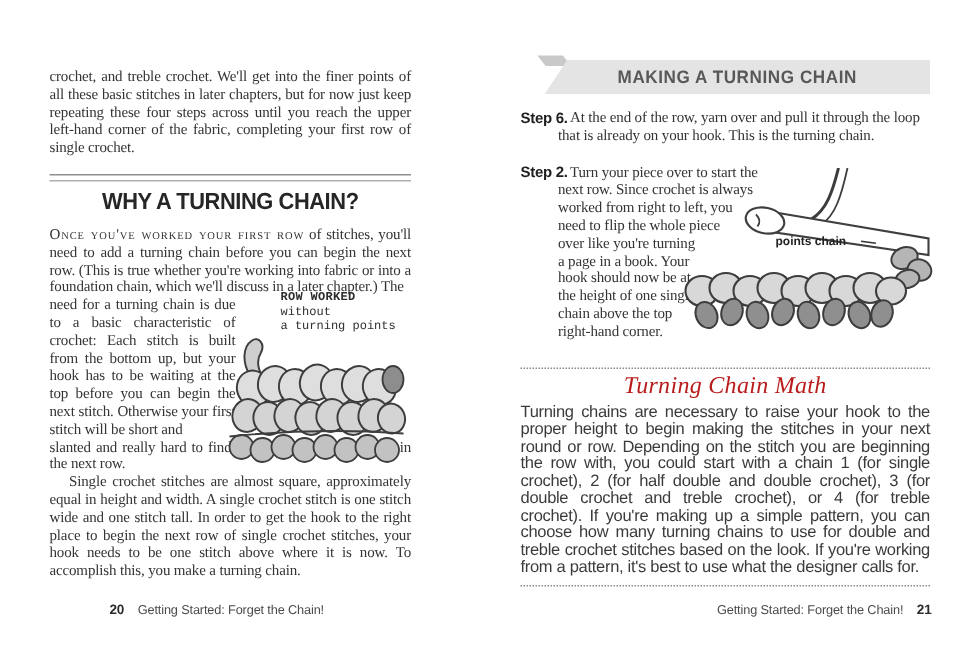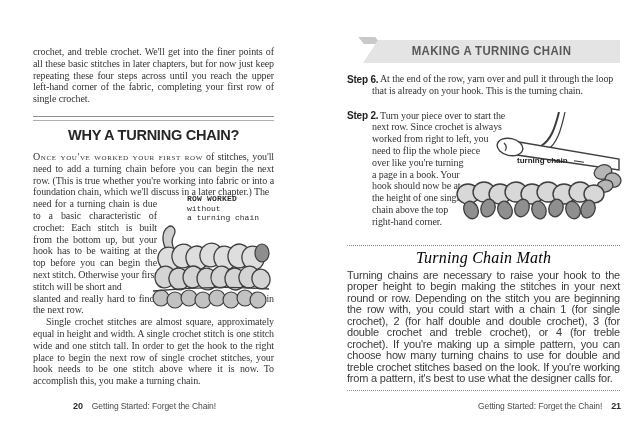--- a/index.html
+++ b/index.html
@@ -59,21 +59,21 @@
     position:absolute;left:62px;top:44px;
     font-family:"Liberation Sans", sans-serif;font-weight:bold;font-size:8px;color:#222;
     white-space:nowrap;
   }
   .label-dash{position:absolute;left:119px;top:49px;width:10px;height:1px;background:#333;transform:rotate(8deg);}
   .math-section{margin-top:17px;}
   .rule-dotted{border-top:1.5px dotted #8a8a8a;height:0;}
   .math-heading{
     margin:3px 0 3px 0;text-align:center;
     font-family:"Liberation Serif", serif;font-style:italic;font-weight:normal;
-    font-size:16px;color:#000000;letter-spacing:0.2px;
+    font-size:16px;color:#b91c1c;letter-spacing:0.2px;
   }
   .math-body{
     font-family:"Liberation Sans", sans-serif;font-size:11px;line-height:11.5px;
     letter-spacing:-0.2px;text-align:justify;color:#3b3b3b;margin-bottom:5px;
   }
   
   .footer{position:absolute;top:401px;font-family:"Liberation Sans", sans-serif;
     font-size:8.5px;color:#4a4a4a;letter-spacing:-0.1px;margin-left:40px;}
   .footer-left{left:33px;}
   .footer-right{right:19px;text-align:right;}
@@ -95,21 +95,21 @@
   <div class="body-serif why-wrap">
     <span class="lead-caps">Once you've worked your first row</span><span> of stitches, you'll need to add a turning chain before you can begin the next row. (This is true whether you're working into fabric or into a foundation chain, which we'll discuss in a later chapter.) The</span>
     <span class="narrow-block">need for a turning chain is due to a basic characteristic of crochet: Each stitch is built from the bottom up, but your hook has to be waiting at the top before you can begin the next stitch. Otherwise your first stitch will be short and</span>
     <span class="full-block">slanted and really hard to find when you come back to it in the next row.</span>
     <p class="para-indent" style="margin:0;">Single crochet stitches are almost square, approximately equal in height and width. A single crochet stitch is one stitch wide and one stitch tall. In order to get the hook to the right place to begin the next row of single crochet stitches, your hook needs to be one stitch above where it is now. To accomplish this, you make a turning chain.</p>
   </div>
 
   <div class="illus-left">
     <div class="illus-caption">
       <b>ROW WORKED</b><span> without</span><br>
-      <span>a turning chain</span>
+      <span>a turning points</span>
     </div>
     <svg width="120" height="86" viewBox="0 0 120 86">
 
       <path d="M16,26 C10,16 11,6 17,2 C21,-1 26,4 23,10 C20,15 21,21 24,26 Z" fill="#cfcfcf" stroke="#3d3d3d" stroke-width="1.3"></path>
 
       <g stroke="#3d3d3d" stroke-width="1.3" fill="#dedede">
         <ellipse cx="18" cy="34" rx="11" ry="12" transform="rotate(-18 18 34)"></ellipse>
         <ellipse cx="32" cy="31" rx="11" ry="12" transform="rotate(15 32 31)"></ellipse>
         <ellipse cx="46" cy="33" rx="11" ry="12" transform="rotate(-12 46 33)"></ellipse>
         <ellipse cx="60" cy="30" rx="11" ry="12" transform="rotate(18 60 30)"></ellipse>
@@ -198,21 +198,21 @@
         <ellipse cx="16" cy="98" rx="7" ry="9" transform="rotate(-24 16 98)"></ellipse>
         <ellipse cx="33" cy="96" rx="7" ry="9" transform="rotate(18 33 96)"></ellipse>
         <ellipse cx="50" cy="98" rx="7" ry="9" transform="rotate(-20 50 98)"></ellipse>
         <ellipse cx="67" cy="96" rx="7" ry="9" transform="rotate(22 67 96)"></ellipse>
         <ellipse cx="84" cy="98" rx="7" ry="9" transform="rotate(-18 84 98)"></ellipse>
         <ellipse cx="101" cy="96" rx="7" ry="9" transform="rotate(20 101 96)"></ellipse>
         <ellipse cx="118" cy="98" rx="7" ry="9" transform="rotate(-22 118 98)"></ellipse>
         <ellipse cx="133" cy="97" rx="7" ry="9" transform="rotate(18 133 97)"></ellipse>
       </g>
     </svg>
-    <div class="turning-label">turning chain</div>
+    <div class="turning-label">points chain</div>
     <div class="label-dash"></div>
   </div>
 
   <div class="math-section">
     <div class="rule-dotted"></div>
     <h2 class="math-heading">Turning Chain Math</h2>
     <p class="math-body" style="margin:0 0 5px 0;">Turning chains are necessary to raise your hook to the proper height to begin making the stitches in your next round or row. Depending on the stitch you are beginning the row with, you could start with a chain 1 (for single crochet), 2 (for half double and double crochet), 3 (for double crochet and treble crochet), or 4 (for treble crochet). If you're making up a simple pattern, you can choose how many turning chains to use for double and treble crochet stitches based on the look. If you're working from a pattern, it's best to use what the designer calls for.</p>
     <div class="rule-dotted"></div>
   </div>
 </div>

